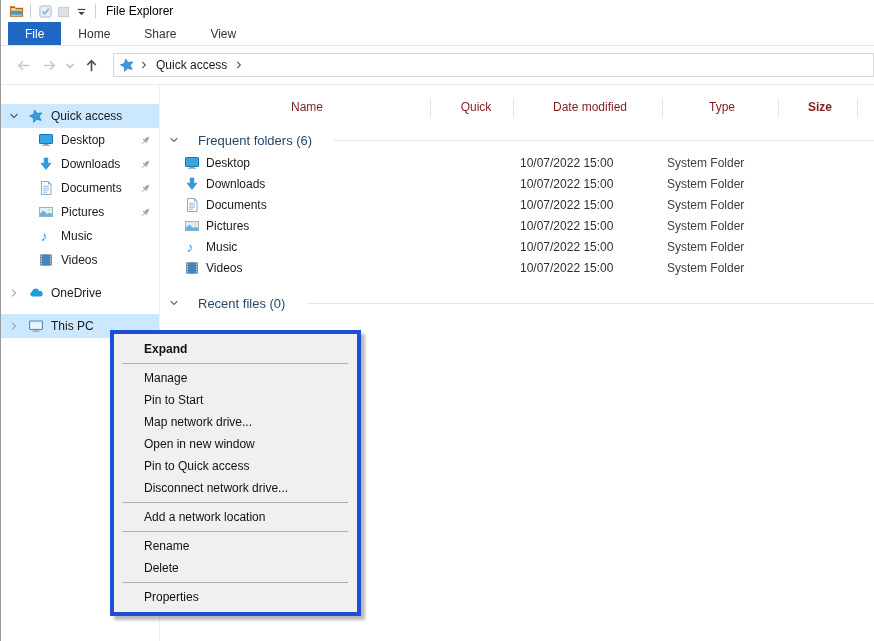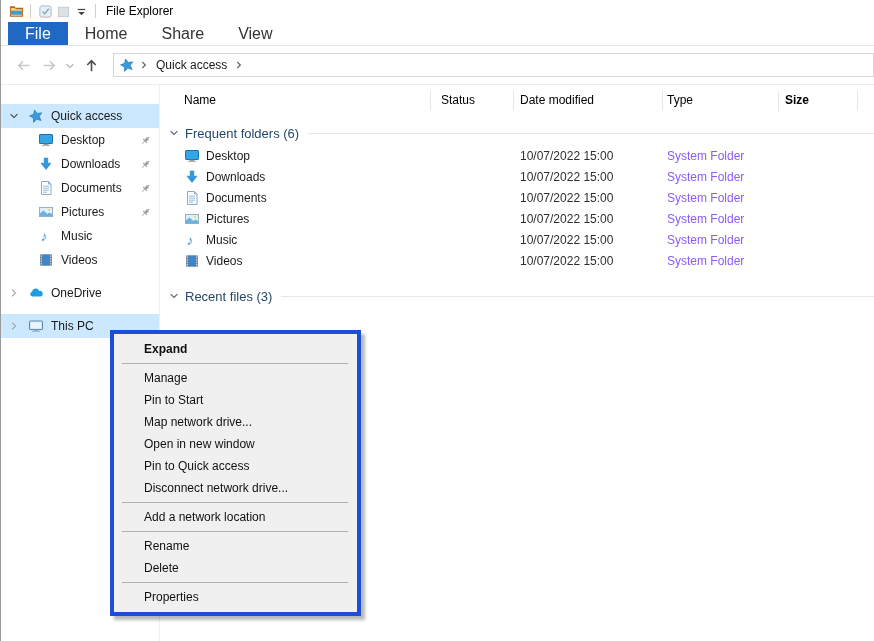--- a/index.html
+++ b/index.html
@@ -10,21 +10,21 @@
 
   
   .titlebar { height:22px; display:flex; align-items:center; padding-left:7px; }
   .qat-sep { width:1px; height:14px; background:#cfcfcf; margin:0 5px; }
   .qat-btn { width:18px; height:18px; display:flex; align-items:center; justify-content:center; }
   .qat-btn svg { width:15px; height:15px; }
   .win-title { margin-left:5px; font-size:12px; color:#000; }
 
   
   .tabrow { height:24px; display:flex; align-items:stretch; border-bottom:1px solid #e3e3e3; }
-  .tab { padding:4px 17px; display:flex; align-items:center; font-size:16px; color:#333; cursor:default; }
+  .tab { padding:4px 17px; display:flex; align-items:center; font-size:12px; color:#333; cursor:default; }
   .tab.active { color:#fff; margin-left:8px; }
 
   
   .navbar { height:39px; display:flex; align-items:center; padding-left:10px; border-bottom:1px solid #ededed; }
   .navbtn { width:26px; height:26px; display:flex; align-items:center; justify-content:center; }
   .navbtn svg { width:17px; height:17px; }
   .navbtn.small { width:16px; }
   .addressbar { flex:1; height:24px; border:1px solid #d6d6d6; display:flex; align-items:center; padding-left:5px; margin-left:9px; background:#fff; }
   .crumb-icon { width:16px; height:16px; display:flex; align-items:center; }
   .crumb-chev { width:14px; height:14px; margin:0 2px; }
@@ -40,34 +40,34 @@
   .chev { width:12px; height:12px; margin-left:8px; flex:none; }
   .chev svg { width:12px; height:12px; }
   .indent { width:30px; flex:none; }
   .sicon { width:16px; height:16px; margin-left:8px; flex:none; }
   .sicon svg, .ficon svg { width:16px; height:16px; }
   .slabel { margin-left:7px; white-space:nowrap; }
   .pin { position:absolute; right:7px; width:13px; height:13px; }
   .pin svg { width:13px; height:13px; }
 
   .content { flex:1; position:relative; }
-  .colhdr { position:relative; height:26px; margin-top:3px; color:#000000; }
+  .colhdr { position:relative; height:26px; margin-top:10px; color:#7f1d1d;text-align:center; }
   .hcell { position:absolute; top:5px; cursor:default; }
   .hsep { position:absolute; top:3px; height:20px; width:1px; background:#e7e7e7; }
-  .group { display:flex; align-items:center; height:20px; margin:9px 0 3px 8px; color:#26476b; cursor:default; }
+  .group { display:flex; align-items:center; height:20px; margin:9px 0 3px 8px; color:#26476b; cursor:default;gap:13px; }
   .group .gchev { width:12px; height:12px; margin-right:5px; }
   .group .gchev svg { width:12px; height:12px; }
   .group .glabel { font-size:13px; margin-right:9px; white-space:nowrap; }
   .group .gline { flex:1; height:1px; background:#e7e7e7; }
   .rows { margin-top:3px; }
   .frow { height:21px; position:relative; cursor:default; }
   .ficon { position:absolute; left:24px; top:2px; width:16px; height:16px; }
   .fname { position:absolute; left:46px; top:3px; }
   .fdate { position:absolute; left:360px; top:3px; color:#2e2e2e; }
-  .ftype { position:absolute; left:507px; top:3px; color:#8b5cf6; }
+  .ftype { position:absolute; left:507px; top:3px; color:#404040; }
   .group.second { margin-top:14px; }
 
   
   .menu { position:absolute; left:110px; top:330px; width:251px; background:#f0f0f0;
           border:4px solid #1d4ed8; box-shadow:4px 4px 3px rgba(0,0,0,0.28); padding:4px 0; z-index:10; }
   .mitem { height:22px; line-height:22px; padding-left:30px; font-size:12px; color:#111; cursor:default; }
   .mitem.bold { font-weight:bold; }
   .msep { height:1px; background:#b0b0b0; margin:3px 9px 3px 8px; }
 </style>
 </head>
@@ -271,21 +271,21 @@
               <rect x="2.8" y="4.2" width="10.4" height="6.1" fill="#eaf4fc"></rect>
               <rect x="5.5" y="11.8" width="5" height="1" fill="#8fa3b5"></rect>
               <rect x="4" y="12.9" width="8" height="1" fill="#9fb3c3"></rect>
             </svg></span>
           <span class="slabel">This PC</span>
         </div>
       </div>
     <div class="content">
       <div class="colhdr">
           <span class="hcell" style="left: 24px; width: 246px;">Name</span>
-          <span class="hcell" style="left: 281px; width: 70px;">Status</span>
+          <span class="hcell" style="left: 281px; width: 70px;">Quick</span>
           <span class="hcell" style="left: 360px; width: 140px;">Date modified</span>
           <span class="hcell" style="left: 507px; width: 110px;">Type</span>
           <span class="hcell" style="left: 625px; width: 70px; font-weight: bold;">Size</span>
           <span class="hsep" style="left: 270px;"></span>
           <span class="hsep" style="left: 353px;"></span>
           <span class="hsep" style="left: 502px;"></span>
           <span class="hsep" style="left: 618px;"></span>
           <span class="hsep" style="left: 697px;"></span>
         </div>
       <div class="group">
@@ -361,21 +361,21 @@
               </svg></span>
             <span class="fname">Videos</span>
             <span class="fdate">10/07/2022 15:00</span>
             <span class="ftype">System Folder</span>
           </div>
         </div>
       <div class="group second">
         <span class="gchev"><svg viewBox="0 0 16 16" fill="none" stroke="#56637a" stroke-width="1.5">
               <path d="M3.5 5.5L8 10l4.5-4.5"></path>
             </svg></span>
-        <span class="glabel">Recent files (3)</span>
+        <span class="glabel">Recent files (0)</span>
         <span class="gline"></span>
       </div>
     </div>
   </div>
 
   <div class="menu">
       <div class="mitem bold">Expand</div>
       <div class="msep"></div>
       <div class="mitem">Manage</div>
       <div class="mitem">Pin to Start</div>

